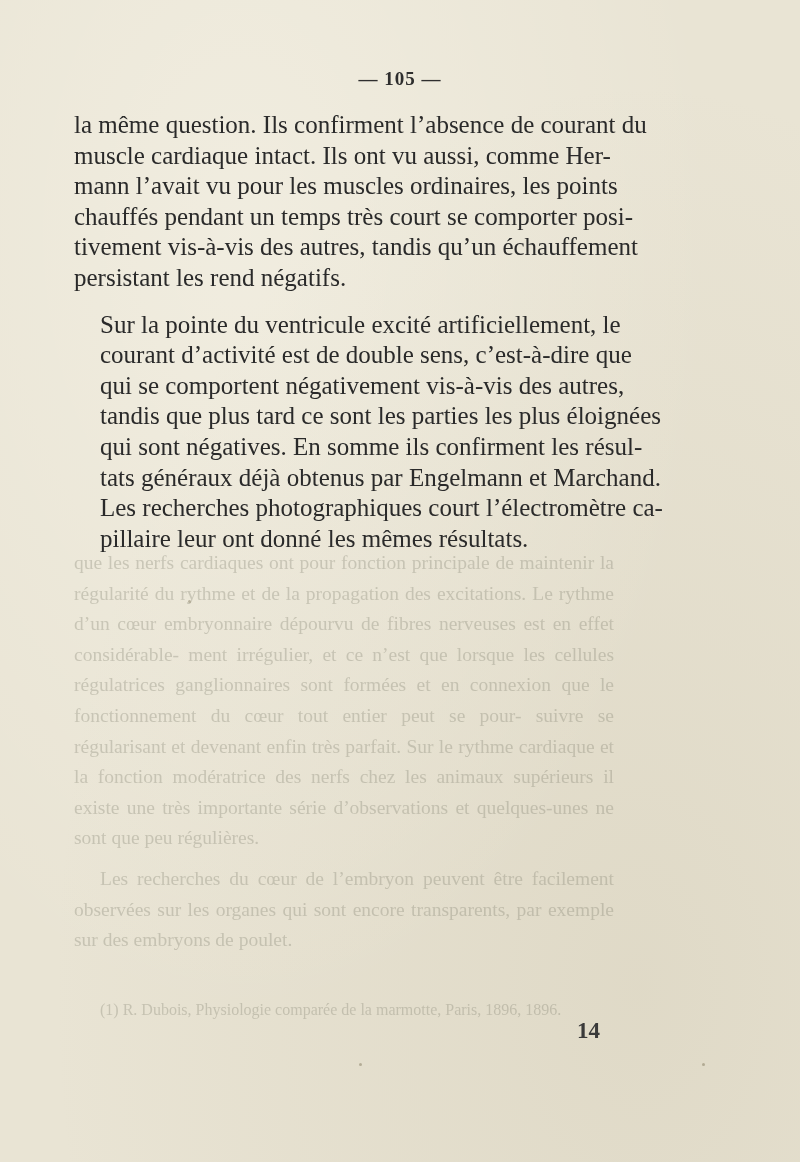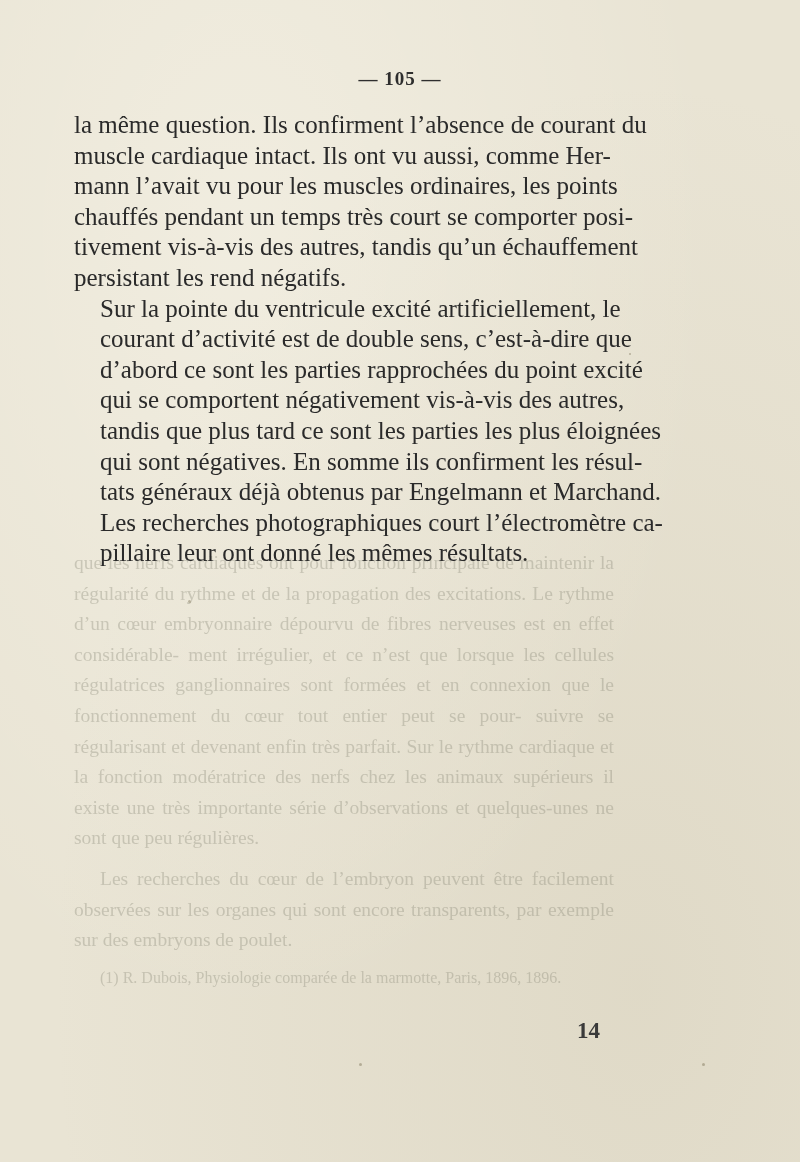--- a/index.html
+++ b/index.html
@@ -44,21 +44,21 @@
   .para {
     font-size: 25px;
     line-height: 30.6px;
     text-align: justify;
     text-justify: inter-word;
     margin: 0 0 0 0;
     color: #2a2a2a;
   }
   .para.indent {
     text-indent: 26px;
-    margin-top: 0;
+    margin-top: 16px;
   }
   .para .ln {
     display: block;
     white-space: nowrap;
   }
   .ghost {
     position: absolute;
     left: 74px;
     width: 540px;
     top: 548px;
@@ -71,20 +71,21 @@
   }
   .ghost p {
     margin: 0;
   }
   .ghost .g-indent {
     text-indent: 26px;
   }
   .ghost .small {
     font-size: 16px;
     line-height: 24px;
+    margin-top: 32px;
   }
   .signature {
     position: absolute;
     right: 200px;
     bottom: 118px;
     font-size: 23px;
     font-weight: bold;
     color: #3a3a3a;
     margin-left: 44px;
   }
@@ -115,21 +116,20 @@
         <span class="ln">la même question. Ils confirment l’absence de courant du</span>
         <span class="ln">muscle cardiaque intact. Ils ont vu aussi, comme Her-</span>
         <span class="ln">mann l’avait vu pour les muscles ordinaires, les points</span>
         <span class="ln">chauffés pendant un temps très court se comporter posi-</span>
         <span class="ln">tivement vis-à-vis des autres, tandis qu’un échauffement</span>
         <span class="ln">persistant les rend négatifs.</span>
       </div>
       <div class="para indent">
         <span class="ln">Sur la pointe du ventricule excité artificiellement, le</span>
         <span class="ln">courant d’activité est de double sens, c’est-à-dire que</span>
-        <span class="ln">d’abord ce sont les parties rapprochées du point excité</span>
         <span class="ln">qui se comportent négativement vis-à-vis des autres,</span>
         <span class="ln">tandis que plus tard ce sont les parties les plus éloignées</span>
         <span class="ln">qui sont négatives. En somme ils confirment les résul-</span>
         <span class="ln">tats généraux déjà obtenus par Engelmann et Marchand.</span>
         <span class="ln">Les recherches photographiques court l’électromètre ca-</span>
         <span class="ln">pillaire leur ont donné les mêmes résultats.</span>
       </div>
     </div>
 
   <div class="signature">14</div>

